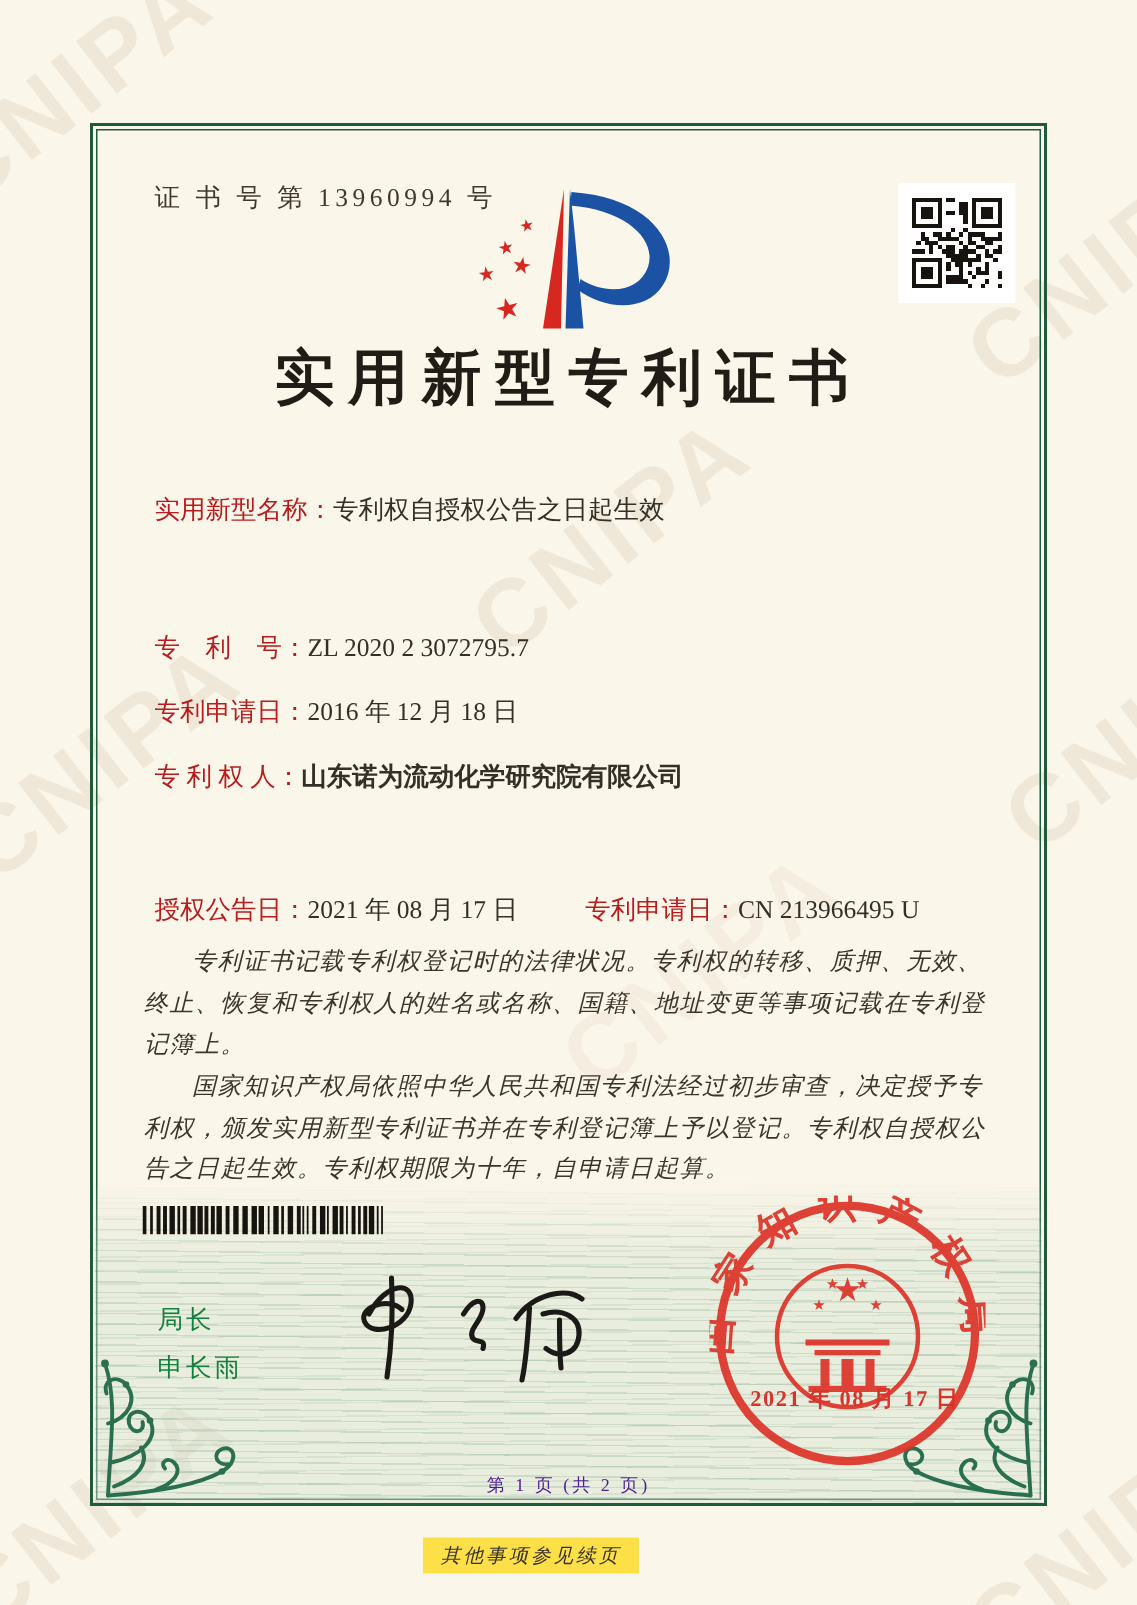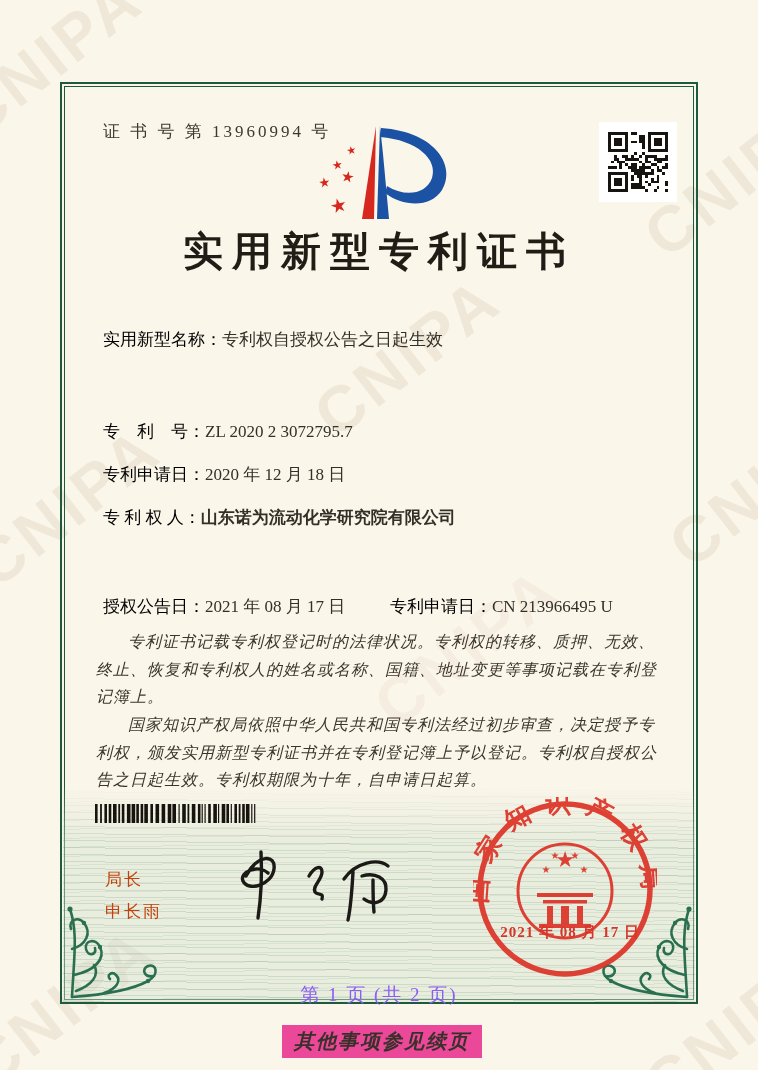--- a/index.html
+++ b/index.html
@@ -41,49 +41,49 @@
     position:absolute; left:599px; top:122px; width:78px; height:80px;
     background:#ffffff; z-index:5;
   }
   .qr-wrap svg { position:absolute; left:9px; top:10px; }
   .title {
     position:absolute; left:60px; top:224px; width:638px; z-index:5;
     text-align:center; font-size:40px; font-weight:bold; color:#211c16;
     letter-spacing:9px;
   }
   .field-row { position:absolute; left:103px; width:575px; z-index:5; font-size:17px; color:#3a332a; }
-  .flabel { color:#000000;margin-top:24px; }
+  .flabel { color:#b91c1c;margin-top:24px; }
   .fvalue { color:#343028; }
   .grant-col2 { position:absolute; left:287px; top:0; white-space:nowrap; }
   .paras {
     position:absolute; left:96px; top:628px; width:570px; z-index:5;
     font-size:16px; color:#3b352c; line-height:1.73; font-style:italic;
   }
   .paras p { text-indent:2em; letter-spacing:1px; }
   .barcode { position:absolute; left:95px; top:804px; z-index:5; }
   .signatory {
     position:absolute; left:105px; top:864px; z-index:6;
-    font-size:17px; color:#c2410c; line-height:1.9; letter-spacing:2px;
+    font-size:17px; color:#15803d; line-height:1.9; letter-spacing:2px;
     font-family:"Liberation Sans","DejaVu Sans",sans-serif;
   }
   .signature { position:absolute; left:212px; top:842px; z-index:6; }
   .seal { position:absolute; left:473px; top:797px; z-index:7; }
   .seal-date {
     position:absolute; left:465px; top:923px; width:210px; z-index:8;
     color:#d9342a; font-size:15px; font-weight:bold; letter-spacing:1px;
     text-align:center; white-space:nowrap;
   }
   .page-number {
     position:absolute; left:60px; top:982px; width:638px; z-index:8;
-    text-align:center; font-size:19px; color:#8b5cf6; letter-spacing:2px;
+    text-align:center; font-size:12px; color:#4c1d95; letter-spacing:2px;
   }
   .footer-note {
     position:absolute; left:282px; top:1025px; z-index:5;
-    font-size:20px; color:#37312a; letter-spacing:2px; font-style:italic;
-    background:#ec4899; padding:3px 12px;font-weight:bold;
+    font-size:13px; color:#37312a; letter-spacing:2px; font-style:italic;
+    background:#fde047; padding:3px 12px;
   }
 </style>
 </head>
 <body>
 
 <div class="page">
 
   <div class="watermark" style="left:-58px; top:20px;">CNIPA</div>
   <div class="watermark" style="left:630px; top:140px;">CNIPA</div>
   <div class="watermark" style="left:300px; top:320px;">CNIPA</div>
@@ -283,21 +283,21 @@
 
   <div class="title">实用新型专利证书</div>
 
   <div class="field-row" style="top:328px;">
     <span class="flabel">实用新型名称：</span><span class="fvalue">专利权自授权公告之日起生效</span>
   </div>
   <div class="field-row" style="top:420px;">
     <span class="flabel">专　利　号：</span><span class="fvalue">ZL 2020 2 3072795.7</span>
   </div>
   <div class="field-row" style="top:463px;">
-    <span class="flabel">专利申请日：</span><span class="fvalue">2020 年 12 月 18 日</span>
+    <span class="flabel">专利申请日：</span><span class="fvalue">2016 年 12 月 18 日</span>
   </div>
   <div class="field-row" style="top:506px;">
     <span class="flabel">专 利 权 人：</span><span class="fvalue" style="font-weight:bold;">山东诺为流动化学研究院有限公司</span>
   </div>
   <div class="field-row" style="top:595px;">
     <span>
       <span class="flabel">授权公告日：</span><span class="fvalue">2021 年 08 月 17 日</span>
     </span>
     <span class="grant-col2">
       <span class="flabel">专利申请日：</span><span class="fvalue">CN 213966495 U</span>

